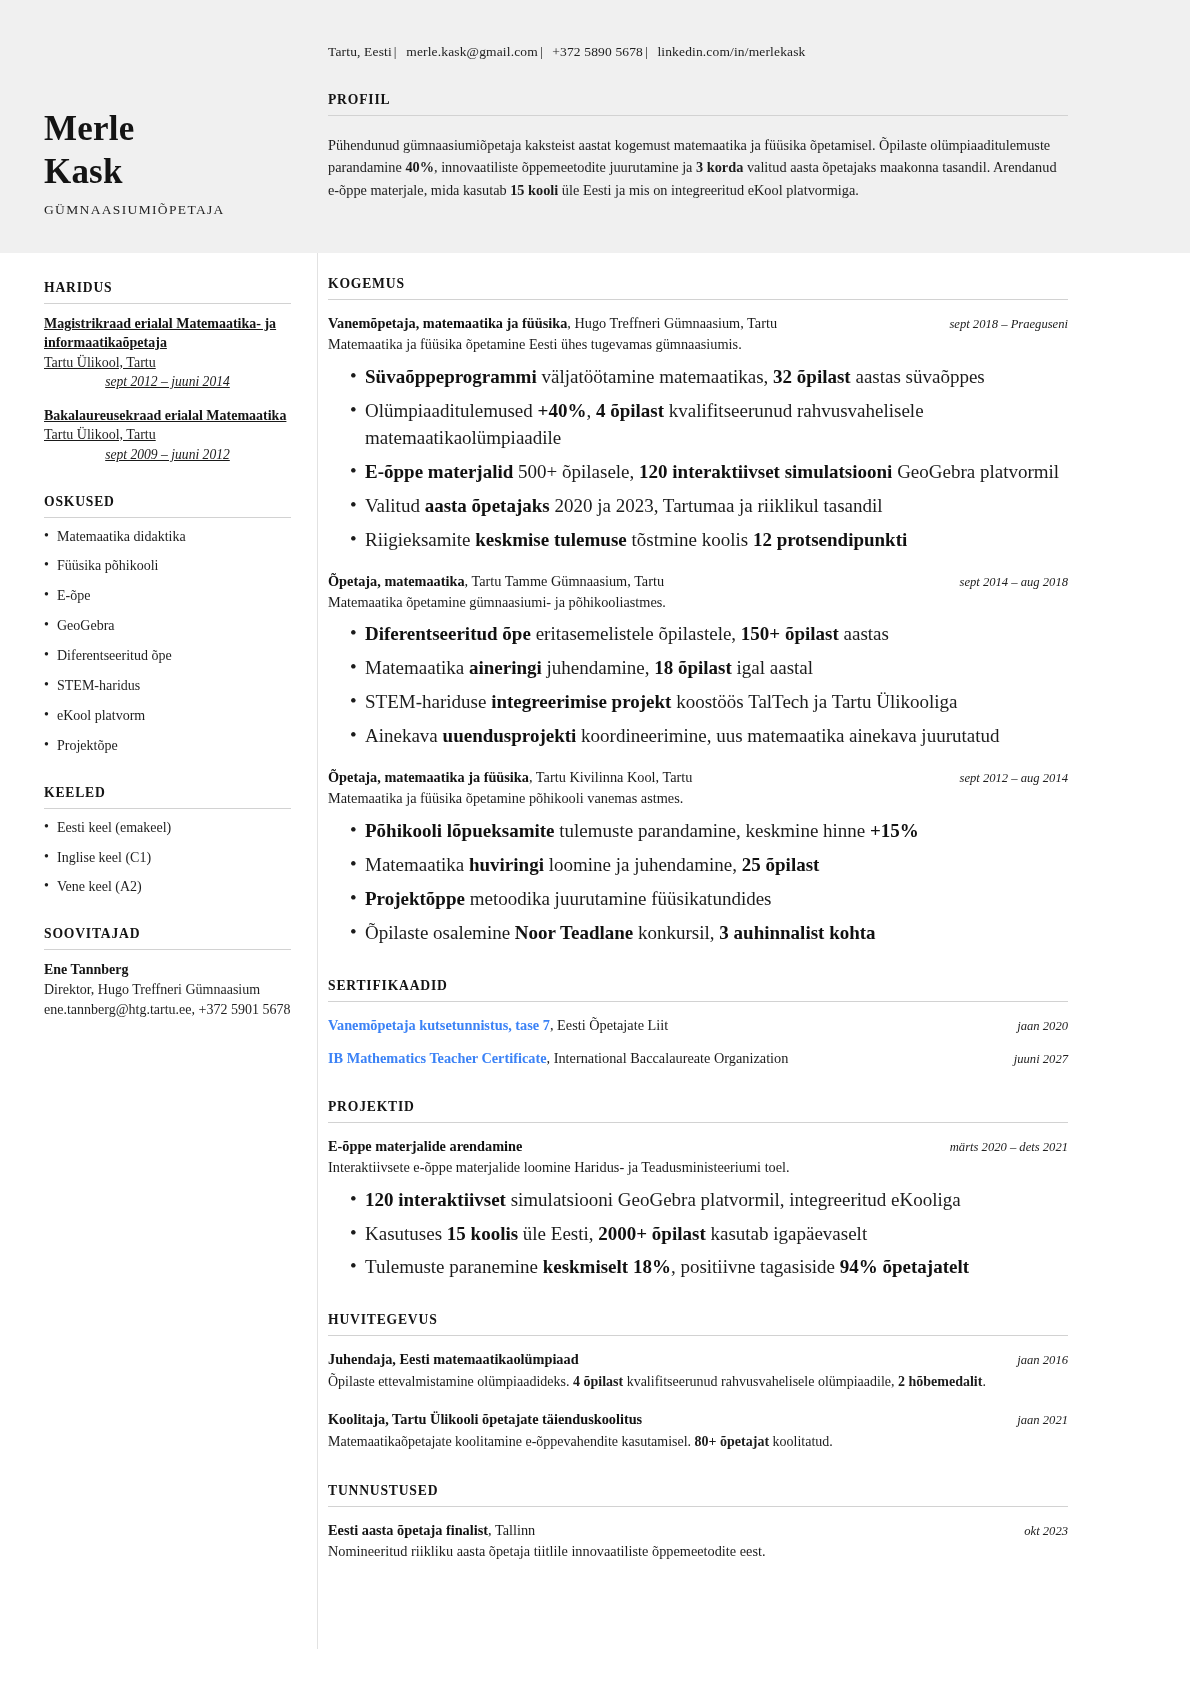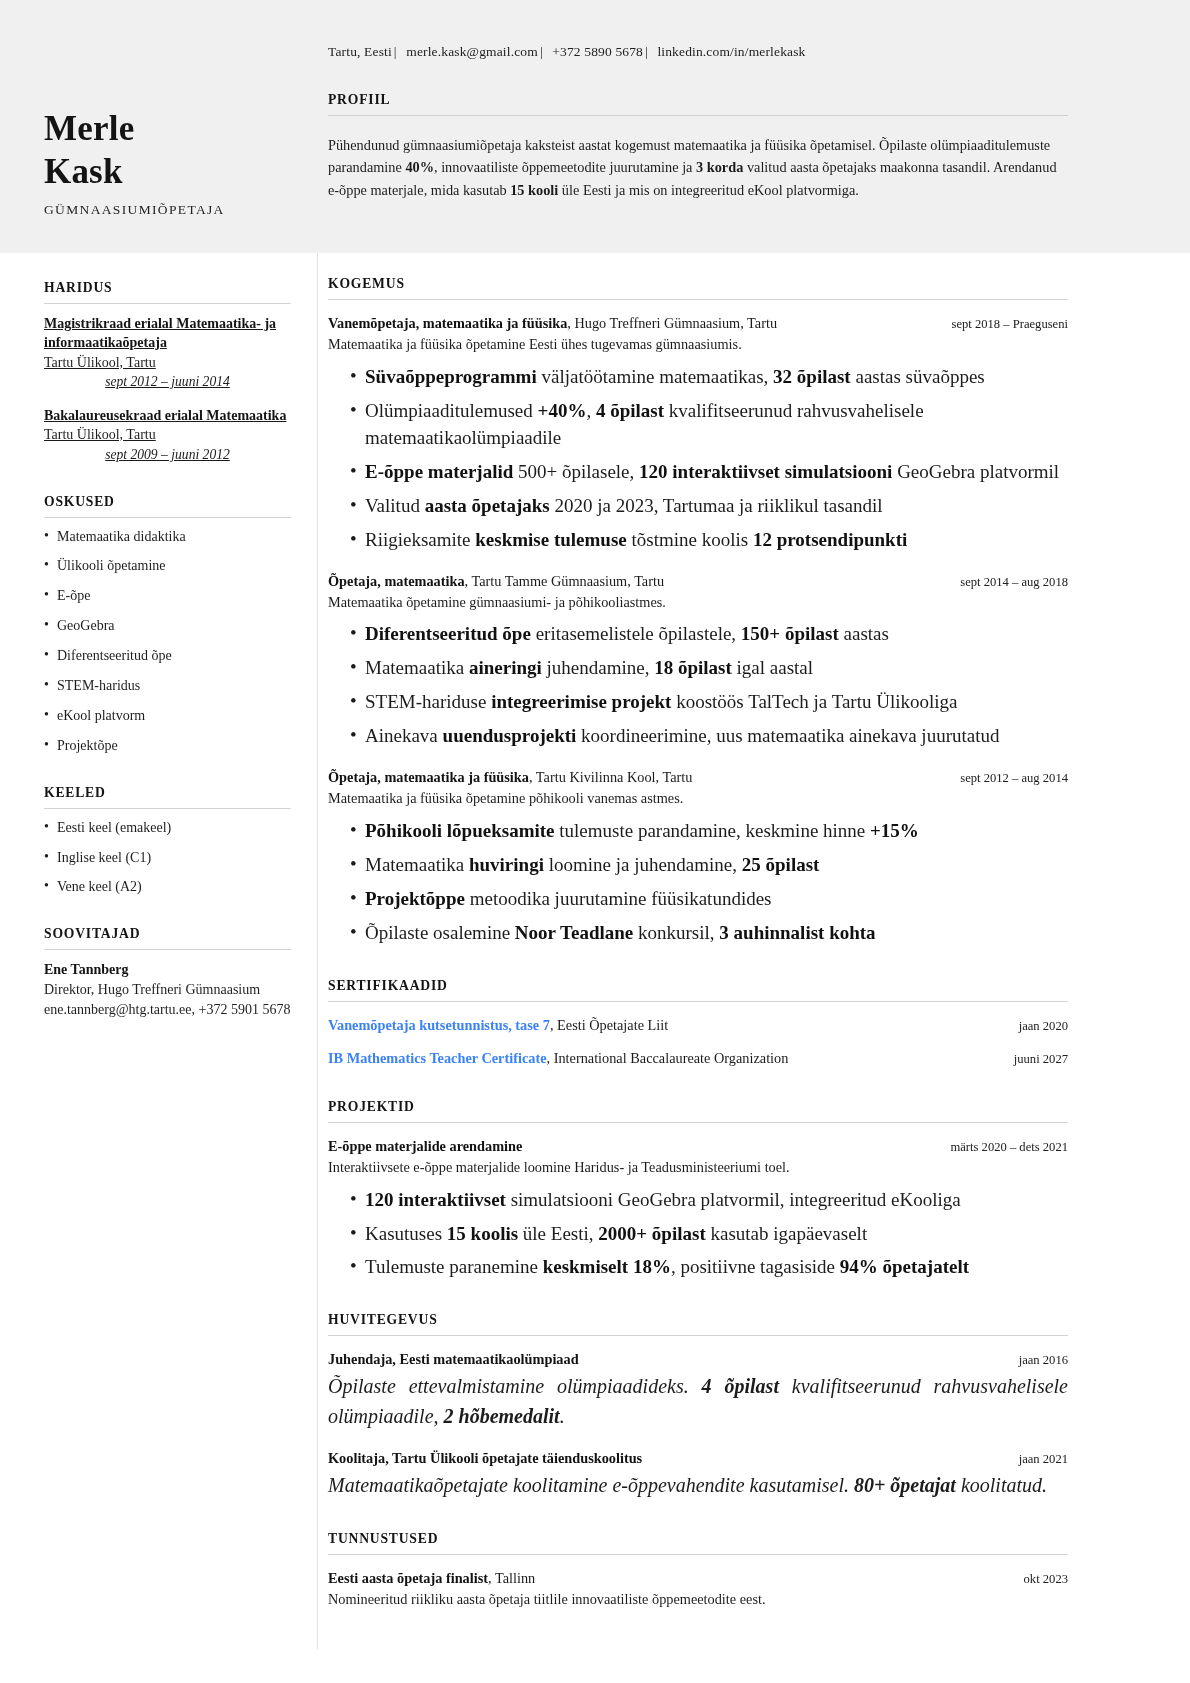--- a/index.html
+++ b/index.html
@@ -164,38 +164,38 @@
   }
   .entry-title {
     font-size: 14.3px;
     color: #1a1a1a;
     line-height: 1.4;
     flex: 1 1 auto;
   }
   .entry-title b { font-weight: bold; color: #121212; }
   .entry-date {
     font-size: 12.6px;
+    font-style: italic;
     color: #202020;
     white-space: nowrap;
     flex: 0 0 auto;
     padding-top: 1px;
   }
   .entry-sub {
     font-size: 14.3px;
     line-height: 1.45;
     color: #1c1c1c;
     margin-top: 1px;
   }
   .entry-desc {
-    font-size: 20px;
+    font-size: 14px;
     line-height: 1.5;
     color: #1c1c1c;
     margin-top: 2px;
     text-align: justify;
-    font-style: italic;
   }
   .entry-bullets {
     list-style: none;
     margin: 9px 0 0 0;
     padding: 0 0 0 22px;
   }
   .entry-bullets li {
     font-size: 19px;
     line-height: 1.42;
     color: #1c1c1c;
@@ -270,21 +270,21 @@
               <div class="edu-date">sept 2009 – juuni 2012</div>
             </div>
           </div>
       </div>
 
       <div class="side-section">
         <div class="section-title">OSKUSED</div>
         <div class="section-rule"></div>
         <ul class="bullet-list">
             <li>Matemaatika didaktika</li>
-            <li>Ülikooli õpetamine</li>
+            <li>Füüsika põhikooli</li>
             <li>E-õpe</li>
             <li>GeoGebra</li>
             <li>Diferentseeritud õpe</li>
             <li>STEM-haridus</li>
             <li>eKool platvorm</li>
             <li>Projektõpe</li>
           </ul>
       </div>
 
       <div class="side-section">

